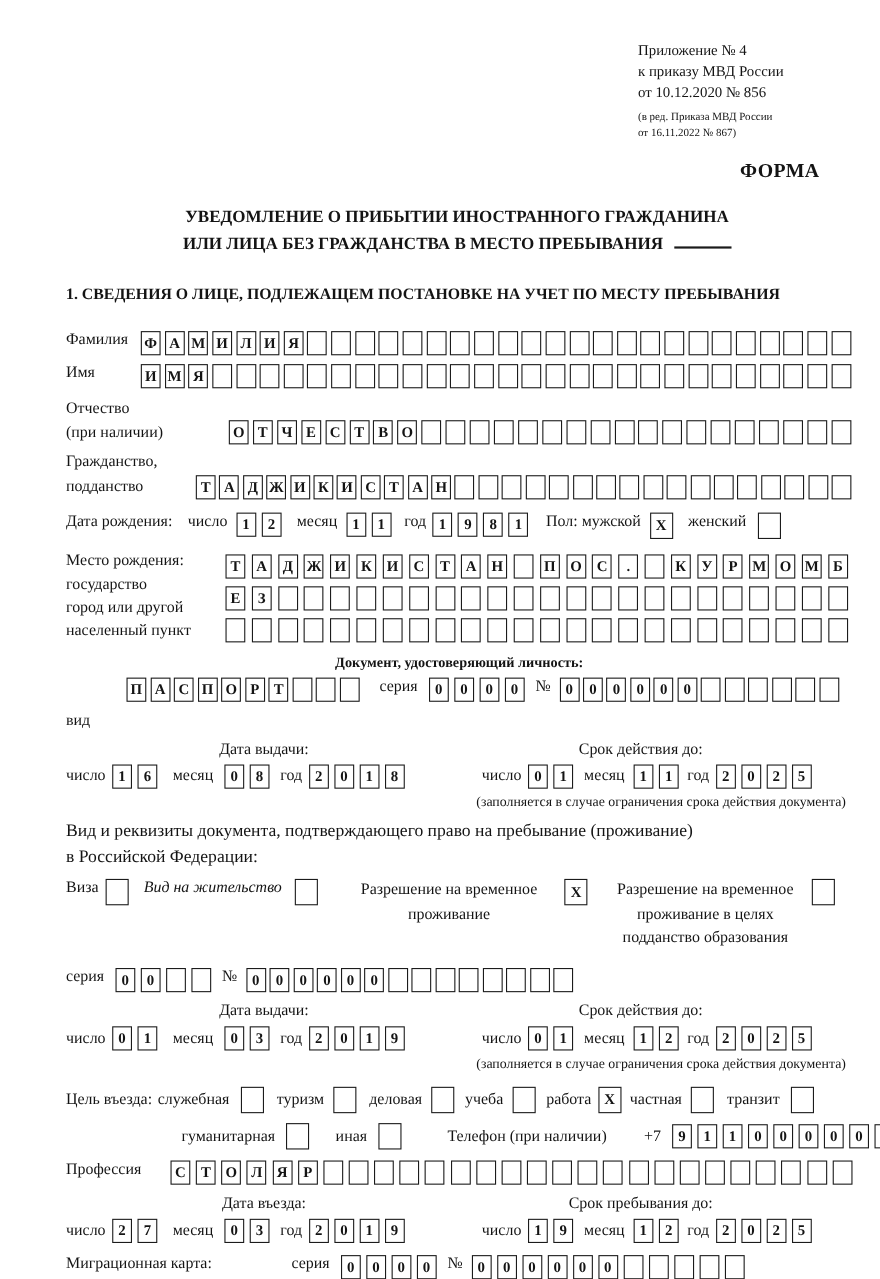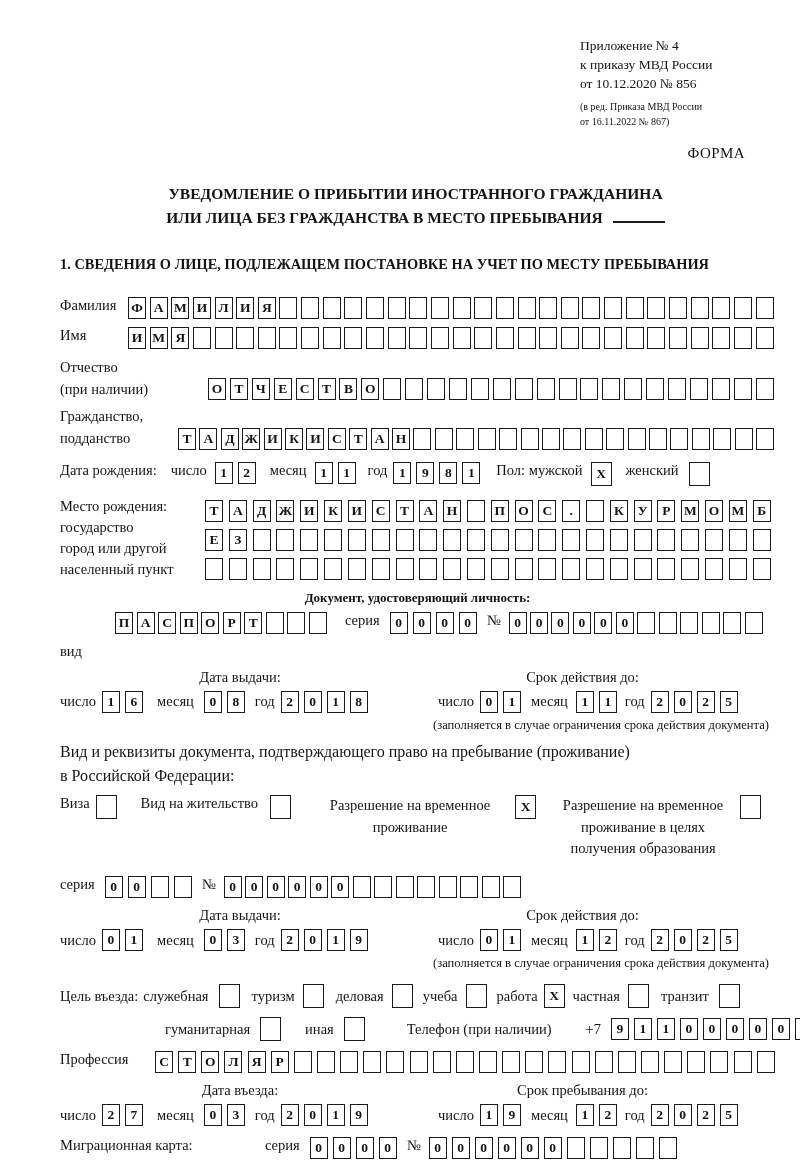--- a/index.html
+++ b/index.html
@@ -4,21 +4,21 @@
 <style>
   html,body{margin:0;padding:0;background:#ffffff;}
   .page{
     width:800px;height:1163px;box-sizing:border-box;position:relative;
     background:#ffffff;color:#141414;
     font-family:"Liberation Serif","DejaVu Serif",serif;
     padding:36px 25px 0 60px;overflow:hidden;
   }
   .appendix{margin-left:auto;width:195px;font-size:13.5px;line-height:1.42;}
   .appendix .amend{margin-top:7px;font-size:10px;}
-  .forma{text-align:right;padding-right:30px;font-weight:normal;font-size:15px;margin-top:16px;letter-spacing:.4px;}
+  .forma{text-align:right;padding-right:30px;font-weight:bold;font-size:18px;margin-top:16px;letter-spacing:.4px;}
   .title{text-align:center;font-weight:bold;font-size:15.5px;margin-top:20px;line-height:1.55;padding-right:4px;}
   .blankline{display:inline-block;width:52px;border-bottom:2.2px solid #1b1b1b;height:13px;margin-left:10px;}
   .sec1{font-weight:bold;font-size:14.4px;margin-top:26px;white-space:nowrap;}
 
   .frow{display:flex;align-items:flex-start;margin-top:8px;font-size:14.5px;}
   .frow.top{align-items:flex-end;}
   .lbl{flex:0 0 auto;}
   .lbl2 div{line-height:1.5;}
   .cells{display:flex;justify-content:space-between;flex:0 0 auto;}
   .cg{display:flex;gap:5px;flex:0 0 auto;}
@@ -37,21 +37,21 @@
   .dgrp.left{width:360px;}
   .dgrp.right{padding-left:18px;}
   .note-r{font-size:12.6px;text-align:right;margin-top:5px;padding-right:6px;}
   .plain{font-size:16px;margin-top:10px;}
   .opts{display:flex;align-items:flex-start;font-size:14.5px;margin-top:10px;}
   .opt-c{text-align:center;line-height:1.5;}
   .purp{display:flex;align-items:center;font-size:14.5px;margin-top:13px;}
   .mr6{margin-right:6px;}.mr8{margin-right:8px;}.mr10{margin-right:10px;}
   .mr12{margin-right:12px;}.mr14{margin-right:14px;}
   .ml8{margin-left:8px;}.ml10{margin-left:10px;}.ml18{margin-left:18px;}
-  .ml22{margin-left:24px;}.ml24{margin-left:24px;}.ml30{margin-left:30px;}
+  .ml22{margin-left:14px;font-style:italic;}.ml24{margin-left:24px;}.ml30{margin-left:30px;}
 </style>
 </head>
 <body>
 
 <div class="page">
 
   <div class="appendix">
     <div>Приложение № 4</div>
     <div>к приказу МВД России</div>
     <div>от 10.12.2020 № 856</div>
@@ -435,21 +435,21 @@
     <span class="opt-c ml24" style="width:190px;">
       <div>Разрешение на временное</div>
       <div>проживание</div>
     </span>
     <span class="cg big ml10">
         <span class="cell">X</span>
       </span>
     <span class="opt-c ml18" style="width:178px;">
       <div>Разрешение на временное</div>
       <div>проживание в целях</div>
-      <div>получения образования</div>
+      <div>подданство образования</div>
     </span>
     <span class="cg big ml8">
         <span class="cell"></span>
       </span>
   </div>
 
   <div class="frow" style="margin-top:16px;">
     <span class="lbl mr10">серия</span>
     <span class="cg">
         <span class="cell">0</span>

